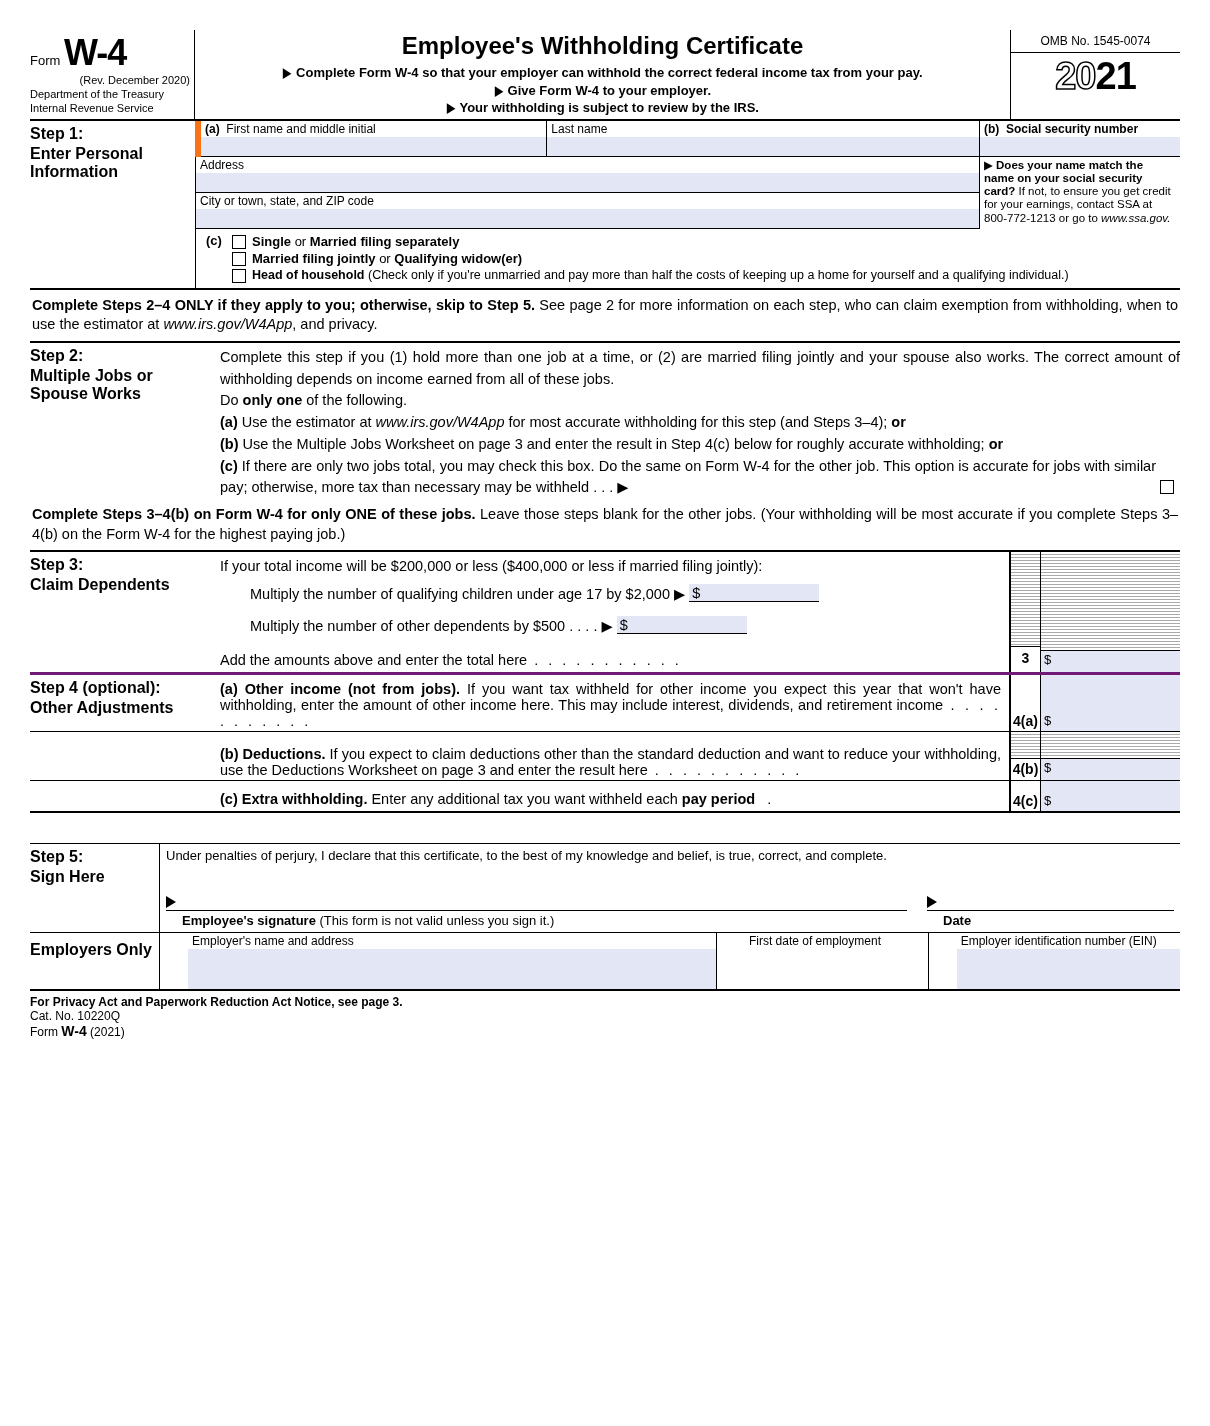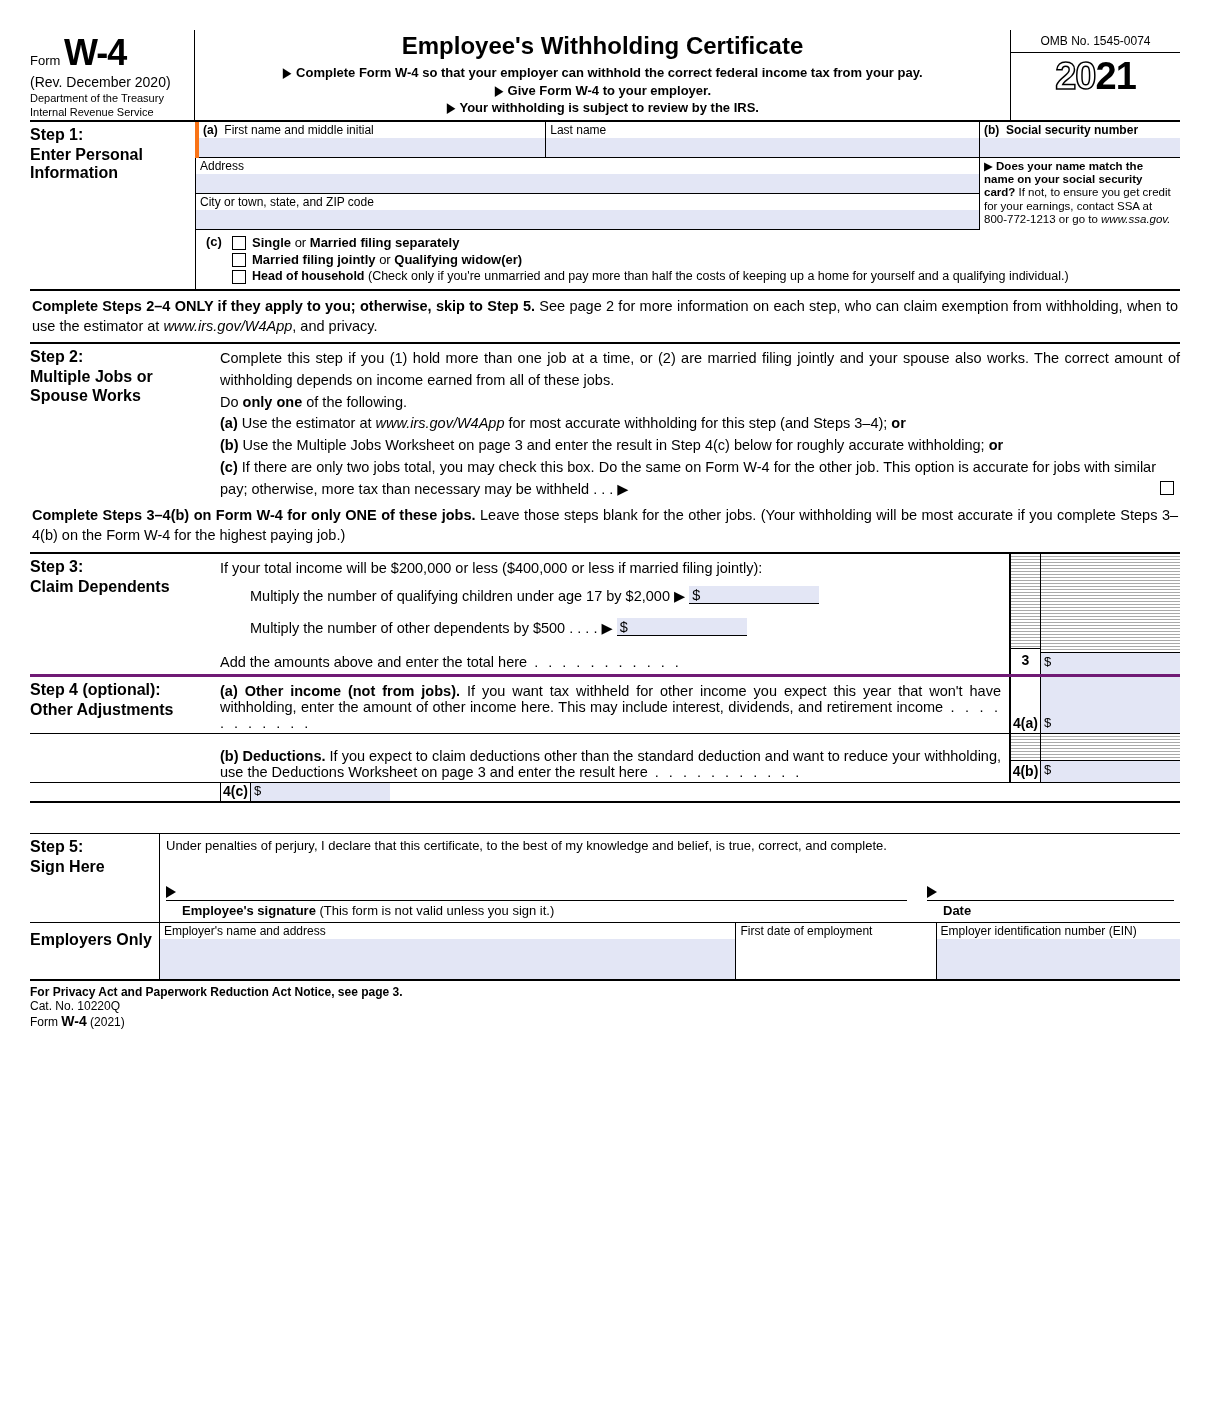--- a/index.html
+++ b/index.html
@@ -2,21 +2,21 @@
 <html><head>
 <meta charset="utf-8">
 <style>
   * { box-sizing: border-box; }
   body { background:#fff; font-family:Arial,Helvetica,sans-serif; font-size:13px; color:#000; margin:0; padding:30px; }
   .page { width:1150px; margin:0 auto; }
   .header { display:flex; border-bottom:2px solid #000; }
   .header-left { width:165px; border-right:1px solid #000; padding:2px 4px 2px 0; }
   .form-no { font-size:13px; }
   .form-no b { font-size:36px; font-weight:900; letter-spacing:-1px; }
-  .rev { font-size:14px; }
+  .rev { font-size:11px;text-align:right; }
   .dept { font-size:11px; margin-top:2px;}
   .header-center { flex:1; text-align:center; padding:2px 6px; }
   .title { font-size:24px; font-weight:bold; margin-bottom:4px;}
   .arrow { display:inline-block; transform:scaleX(0.8);}
   .sub { font-size:13px; font-weight:bold; line-height:1.35;}
   .header-right { width:170px; border-left:1px solid #000; text-align:center;}
   .omb { font-size:12px; border-bottom:1px solid #000; padding:4px 2px;}
   .year { font-size:38px; font-weight:900; letter-spacing:-1px; padding-top:2px;}
   .year .outline { -webkit-text-stroke:1.5px #000; color:#fff; }
   .row { display:flex; }
@@ -38,21 +38,21 @@
   .add-col { width:30px; border-left:1px solid #000; text-align:center; font-weight:bold; font-size:14px; display:flex; align-items:flex-end; justify-content:center; padding-bottom:2px;}
   .amt-col { width:140px; border-left:1px solid #000; position:relative;}
   .amt-fill { background:#e3e6f5; position:absolute; bottom:0; left:0; right:0; height:22px; border-top:1px solid #000;}
   .amt-fill .ds { position:absolute; left:3px; top:1px; font-size:13px;}
   .inline-fill { display:inline-block; background:#e3e6f5; border-bottom:1px solid #000; height:18px; vertical-align:bottom;}
   .hatch { background:repeating-linear-gradient(0deg,#aaa,#aaa 1px,#fff 1px,#fff 3px); border-left:1px solid #000;}
   .footer { display:flex; justify-content:space-between; font-size:12px; padding-top:4px;flex-direction:column;}
   .sig-box { border-bottom:1px solid #000; height:40px; position:relative;}
   .tri { width:0; height:0; border-top:6px solid transparent; border-bottom:6px solid transparent; border-left:10px solid #000; position:absolute; bottom:2px; left:0;}
   .emp-grid { display:flex; border-top:1px solid #000;}
-  .emp-grid > div { border-right:1px solid #000;}
+  .emp-grid > div { border-right:1px solid #000;margin-left:28px;}
   .emp-grid > div:last-child { border-right:none;}
   .dots::after { content:" .   .   .   .   .   .   .   .   .   .   ."; letter-spacing:3px;}
 </style>
 </head>
 <body>
 
 <div class="page">
 
   <div class="header">
     <div class="header-left">
@@ -72,21 +72,21 @@
       <div class="year"><span class="outline">20</span><span>21</span></div>
     </div>
   </div>
 
   <div class="row section-sep" style="border-top:none;">
     <div class="step-col" style="border-right:none;">
       <div class="step-title">Step 1:</div>
       <div class="step-sub">Enter Personal Information</div>
     </div>
     <div class="content-col">
-      <div class="row" style="border-left:4px solid #f97316;">
+      <div class="row" style="border-left:6px solid #f97316;">
         <div class="cell" style="flex:1.2;">
           <div class="label-sm"><b>(a)</b>&nbsp;&nbsp;<span>First name and middle initial</span></div>
           <div class="fill"></div>
         </div>
         <div class="cell" style="flex:1.5;">
           <div class="label-sm">Last name</div>
           <div class="fill"></div>
         </div>
         <div class="ssn-col" style="border-right:none;">
           <div class="label-sm"><b>(b)</b>&nbsp;&nbsp;<b>Social security number</b></div>
@@ -198,20 +198,23 @@
       </div>
     <div class="amt-col hatch">
         <div class="amt-fill">
           <span class="ds">$</span>
         </div>
       </div>
   </div>
 
   <div class="row" style="border-top:1px solid #000;border-bottom:2px solid #000;">
     <div class="step-col" style="border-right:none;width:190px;"></div>
+    <div class="content-col" style="font-size:14.5px; border-right:1px solid #000; padding:10px 8px 4px 0;">
+      <b>(c) </b><b>Extra withholding.</b><span> Enter any additional tax you want withheld each </span><b>pay period</b>&nbsp;&nbsp;&nbsp;.
+    </div>
     <div class="add-col">4(c)</div>
     <div class="amt-col">
         <div class="amt-fill" style="height:100%;border-top:none;">
           <span class="ds" style="top:auto;bottom:3px;">$</span>
         </div>
       </div>
   </div>
 
   <div class="row" style="margin-top:30px;border-top:1px solid #000;">
     <div class="step-col" style="width:130px;">

